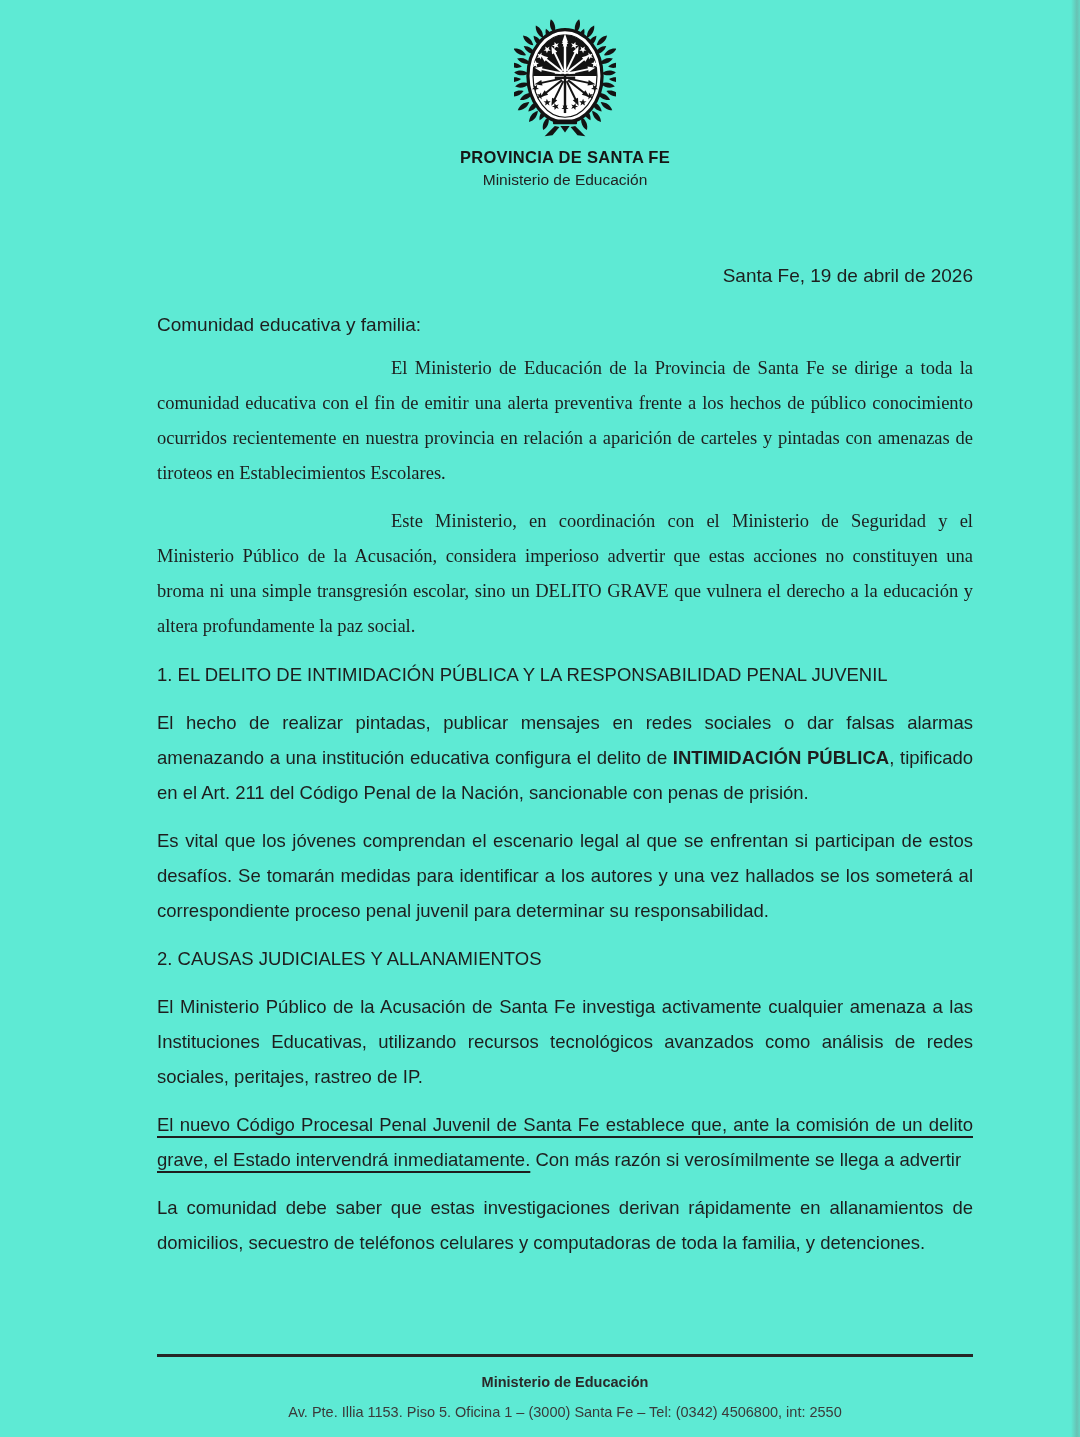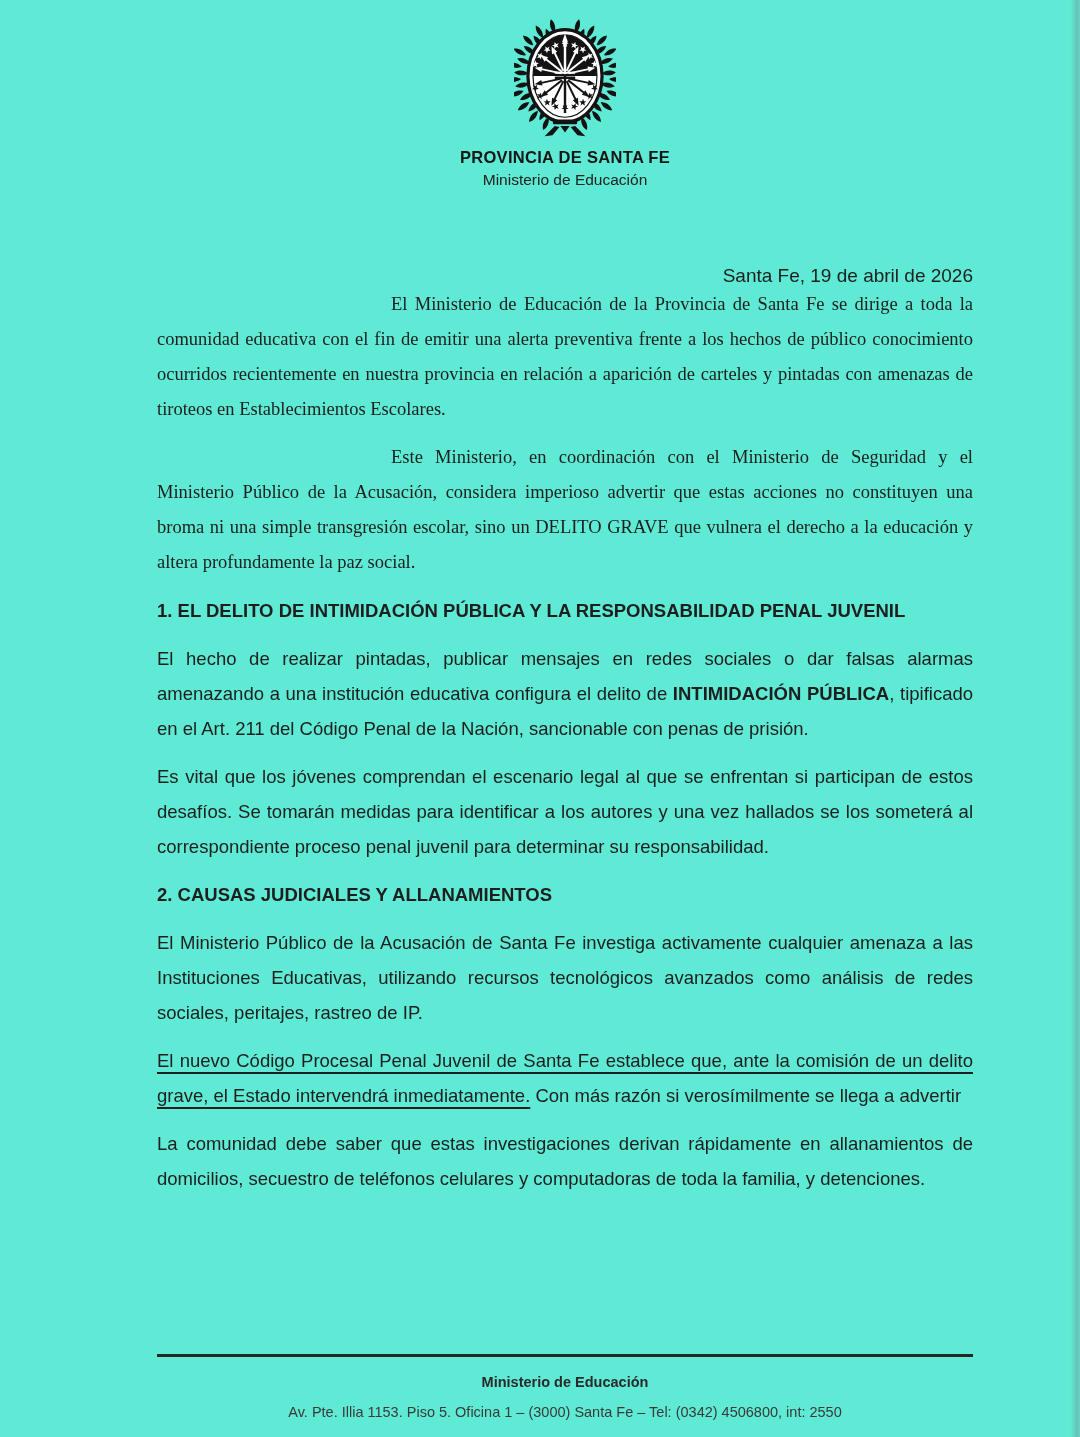--- a/index.html
+++ b/index.html
@@ -43,21 +43,21 @@
     margin-bottom: 15px;
   }
   .letter-body p {
     font-size: 18.5px;
     line-height: 35px;
     text-align: justify;
     margin: 0 0 13px 0;
   }
   .letter-body p.indent { text-indent: 234px; font-family: Liberation Serif, serif; }
   .letter-body p.heading {
-    font-weight: bold;
+    font-weight: normal;
     text-align: left;
     margin-top: 2px;
   }
   .seg-bold { font-weight: bold; }
   .seg-underline {
     text-decoration: underline;
     text-decoration-thickness: 1.6px;
     text-underline-offset: 5px;
   }
   
@@ -210,20 +210,21 @@
           <path d="M71,122 L82,133 L73.5,132 L66,123 Z"></path>
           <path d="M55,122 L60,129 L65,122 Z"></path>
         </g>
       </svg>
       <div class="lh-org">PROVINCIA DE SANTA FE</div>
       <div class="lh-dept">Ministerio de Educación</div>
     </div>
 
     <div class="date-line">Santa Fe, 19 de abril de 2026</div>
 
+    <div class="salutation">Comunidad educativa y familia:</div>
 
     <div class="letter-body">
         <p class="indent"><span>El Ministerio de Educación de la Provincia de Santa Fe se dirige a toda la comunidad educativa con el fin de emitir una alerta preventiva frente a los hechos de público conocimiento ocurridos recientemente en nuestra provincia en relación a aparición de carteles y pintadas con amenazas de tiroteos en Establecimientos Escolares.</span></p>
         <p class="indent"><span>Este Ministerio, en coordinación con el Ministerio de Seguridad y el Ministerio Público de la Acusación, considera imperioso advertir que estas acciones no constituyen una broma ni una simple transgresión escolar, sino un DELITO GRAVE que vulnera el derecho a la educación y altera profundamente la paz social.</span></p>
         <p class="heading "><span>1. EL DELITO DE INTIMIDACIÓN PÚBLICA Y LA RESPONSABILIDAD PENAL JUVENIL</span></p>
         <p class=""><span>El hecho de realizar pintadas, publicar mensajes en redes sociales o dar falsas alarmas amenazando a una institución educativa configura el delito de </span><span class="seg-bold">INTIMIDACIÓN PÚBLICA</span><span>, tipificado en el Art. 211 del Código Penal de la Nación, sancionable con penas de prisión.</span></p>
         <p class=""><span>Es vital que los jóvenes comprendan el escenario legal al que se enfrentan si participan de estos desafíos. Se tomarán medidas para identificar a los autores y una vez hallados se los someterá al correspondiente proceso penal juvenil para determinar su responsabilidad.</span></p>
         <p class="heading "><span>2. CAUSAS JUDICIALES Y ALLANAMIENTOS</span></p>
         <p class=""><span>El Ministerio Público de la Acusación de Santa Fe investiga activamente cualquier amenaza a las Instituciones Educativas, utilizando recursos tecnológicos avanzados como análisis de redes sociales, peritajes, rastreo de IP.</span></p>
         <p class=""><span class="seg-underline">El nuevo Código Procesal Penal Juvenil de Santa Fe establece que, ante la comisión de un delito grave, el Estado intervendrá inmediatamente.</span><span> Con más razón si verosímilmente se llega a advertir</span></p>

